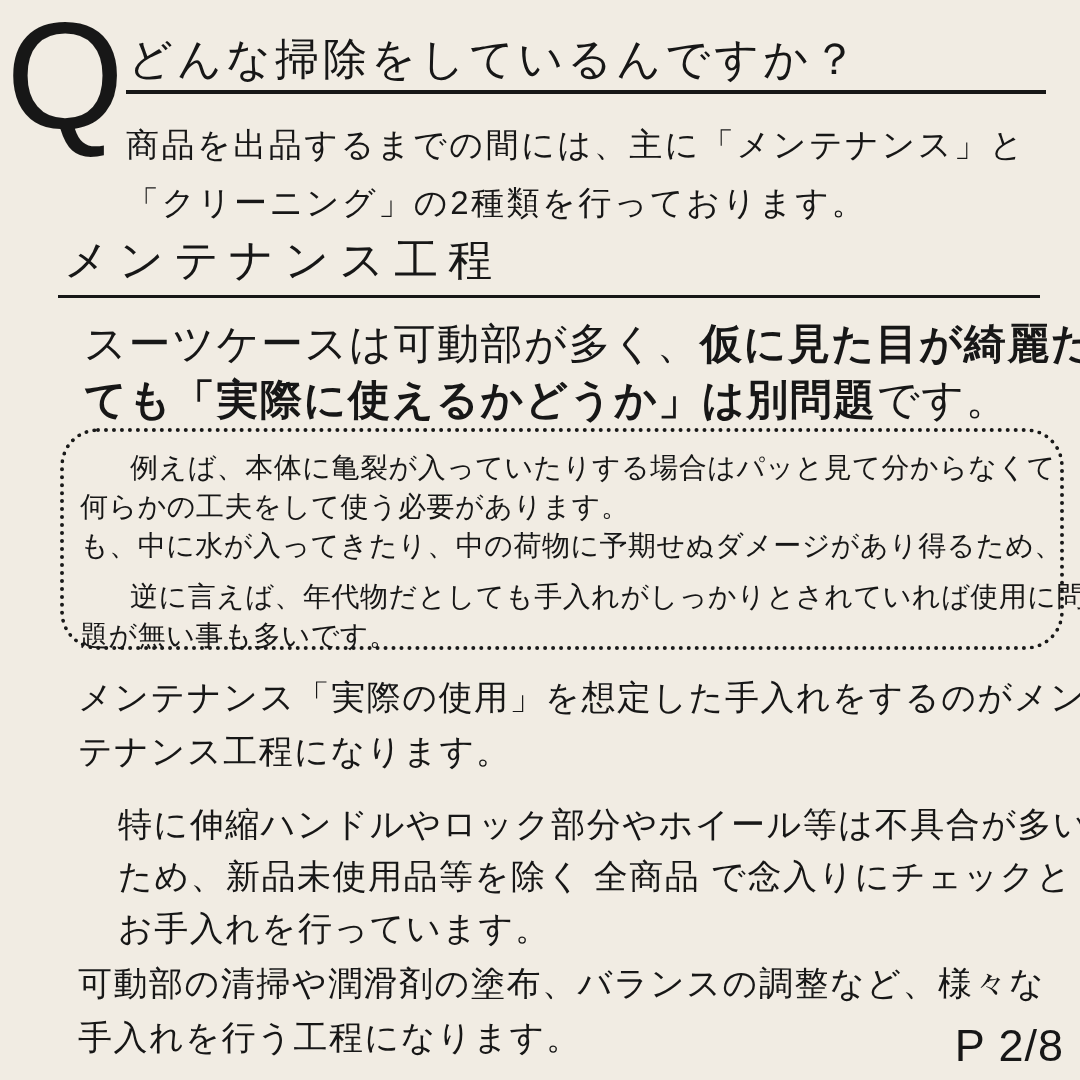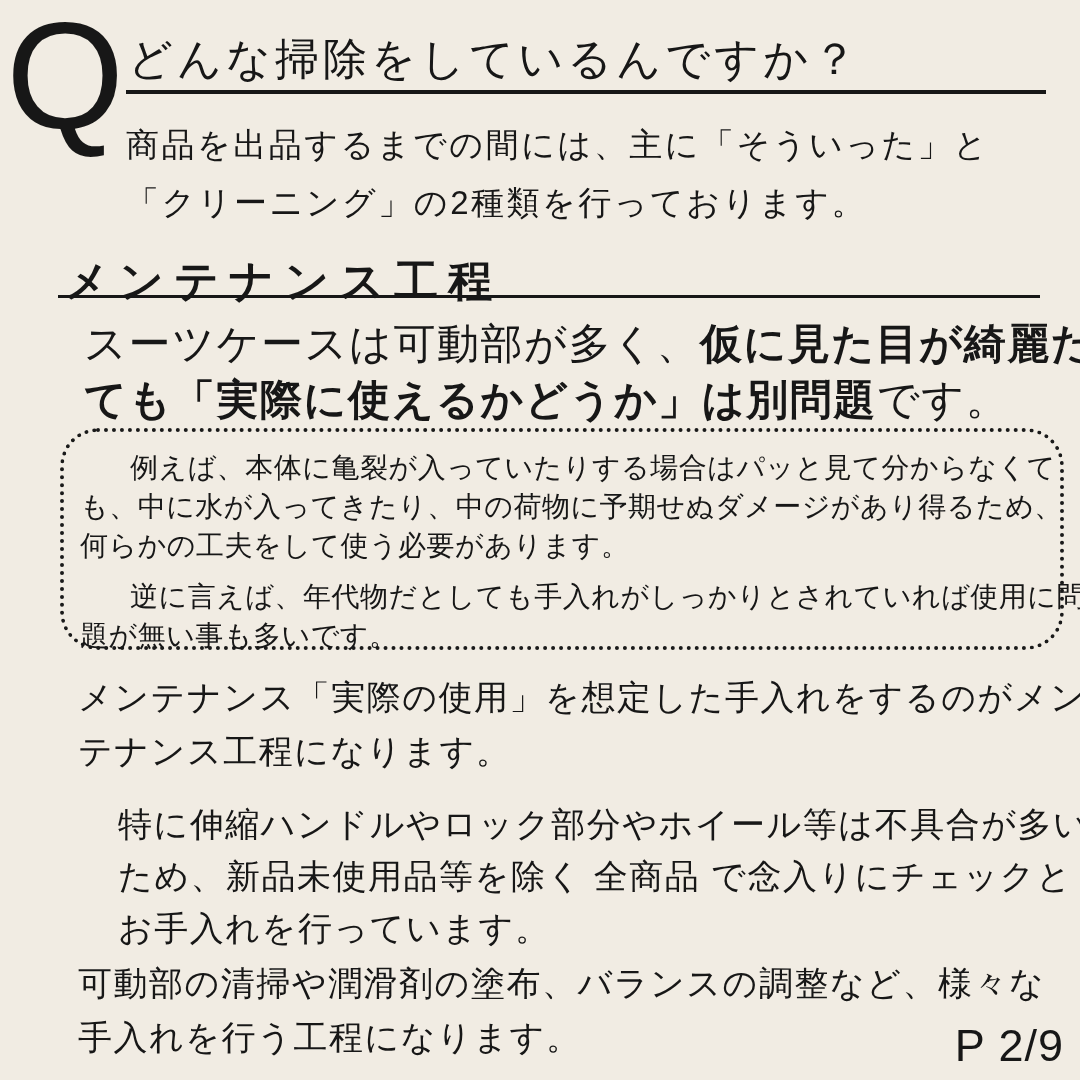--- a/index.html
+++ b/index.html
@@ -30,22 +30,22 @@
   .rule-title { left:126px; top:90px; width:920px; height:4px; }
   .rule-sec   { left:58px;  top:295px; width:982px; height:3px; }
 
   .q-answer {
     position:absolute; left:126px; top:116px;
     font-size:33px; letter-spacing:2.5px; line-height:58px;
     white-space:nowrap;
   }
 
   .sec-heading {
-    position:absolute; left:64px; top:252px;
-    font-size:44px; font-weight:700; letter-spacing:10px;
+    position:absolute; left:64px; top:231px;
+    font-size:44px; font-weight:400; letter-spacing:10px;
     white-space:nowrap;
   }
 
   .intro {
     position:absolute; left:84px; top:316px;
     font-size:42px; letter-spacing:1.5px; line-height:56px;
     white-space:nowrap;
   }
   .intro .b, .b { font-weight:bold; }
 
@@ -80,37 +80,37 @@
 <body>
 
 <div class="page" style="background: rgb(241, 236, 227); color: rgb(23, 23, 23);">
 
   <div class="q-mark">Q</div>
 
   <div class="q-title">どんな掃除をしているんですか？</div>
   <div class="rule rule-title"></div>
 
   <div class="q-answer">
-      <div>商品を出品するまでの間には、主に「そういった」と</div>
+      <div>商品を出品するまでの間には、主に「メンテナンス」と</div>
       <div>「クリーニング」の2種類を行っております。</div>
     </div>
 
   <div class="sec-heading">メンテナンス工程</div>
   <div class="rule rule-sec"></div>
 
   <div class="intro">
       <div><span>スーツケースは可動部が多く、</span><span class="b">仮に見た目が綺麗だったとし</span></div>
       <div><span class="b">ても「実際に使えるかどうか」は別問題</span><span>です。</span></div>
     </div>
 
   <div class="note-box">
     <div class="note-para">
         <div>例えば、本体に亀裂が入っていたりする場合はパッと見て分からなくて</div>
+        <div>何らかの工夫をして使う必要があります。</div>
         <div>も、中に水が入ってきたり、中の荷物に予期せぬダメージがあり得るため、</div>
-        <div>何らかの工夫をして使う必要があります。</div>
       </div>
     <div class="note-para">
         <div>逆に言えば、年代物だとしても手入れがしっかりとされていれば使用に問</div>
         <div>題が無い事も多いです。</div>
       </div>
   </div>
 
   <div class="body-para para-1">
       <div>メンテナンス「実際の使用」を想定した手入れをするのがメン</div>
       <div>テナンス工程になります。</div>
@@ -118,15 +118,15 @@
   <div class="body-para para-2">
       <div>特に伸縮ハンドルやロック部分やホイール等は不具合が多い</div>
       <div>ため、新品未使用品等を除く 全商品 で念入りにチェックと</div>
       <div>お手入れを行っています。</div>
     </div>
   <div class="body-para para-3">
       <div>可動部の清掃や潤滑剤の塗布、バランスの調整など、様々な</div>
       <div>手入れを行う工程になります。</div>
     </div>
 
-  <div class="page-number">P 2/9</div>
+  <div class="page-number">P 2/8</div>
 
 </div>
 
 </body></html>

